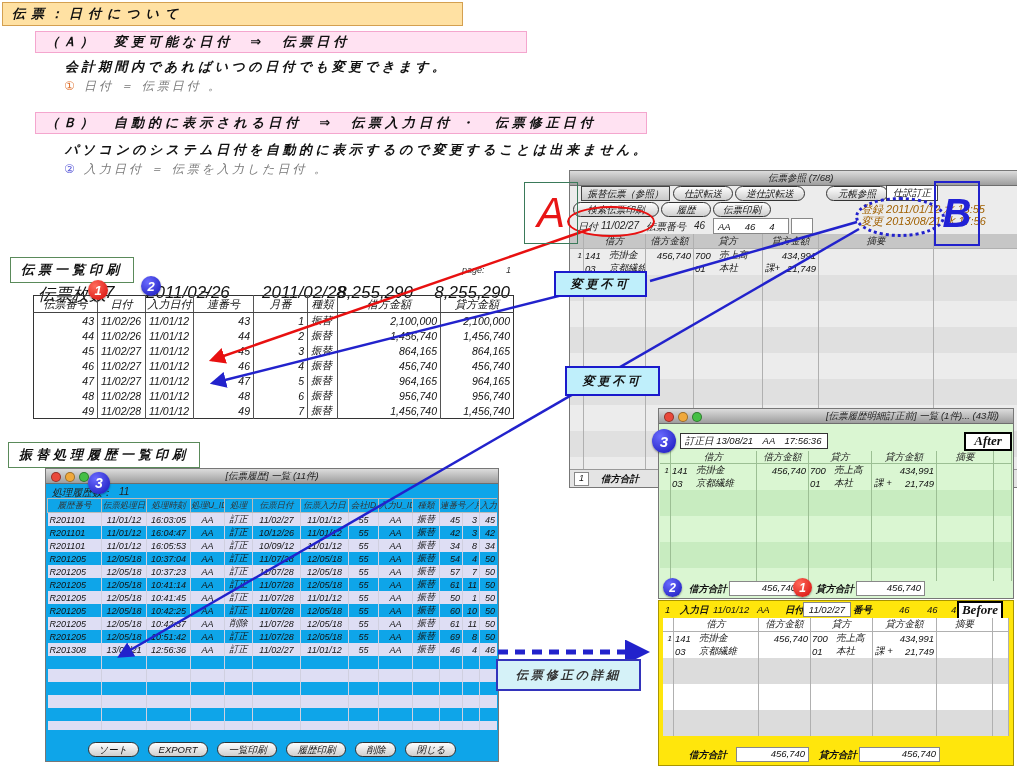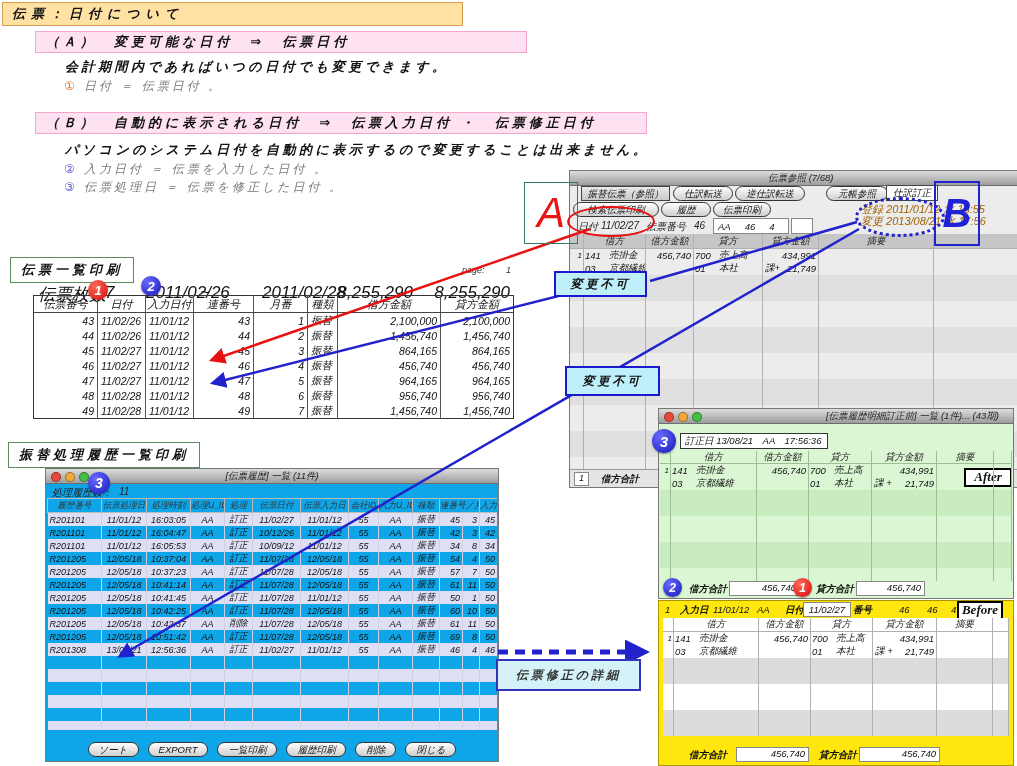--- a/index.html
+++ b/index.html
@@ -113,21 +113,20 @@
 <div id="stage">
 
   <div class="abs doc-title">伝票：日付について</div>
   <div class="abs sec-head sec-a">（Ａ）　変更可能な日付　⇒　伝票日付</div>
   <div class="abs sec-body" style="left:65px;top:58px;">会計期間内であればいつの日付でも変更できます。</div>
   <div class="abs sec-item" style="left:64px;top:78px;"><span class="num-a">①</span> <span>日付 ＝ 伝票日付 。</span></div>
 
   <div class="abs sec-head sec-b">（Ｂ）　自動的に表示される日付　⇒　伝票入力日付 ・　伝票修正日付</div>
   <div class="abs sec-body" style="left:65px;top:141px;">パソコンのシステム日付を自動的に表示するので変更することは出来ません。</div>
   <div class="abs sec-item" style="left:64px;top:161px;"><span class="num-b">②</span> <span>入力日付 ＝ 伝票を入力した日付 。</span></div>
-  <div class="abs sec-item" style="left:64px;top:179px;"><span class="num-b">③</span> <span>伝票処理日 ＝ 伝票を修正した日付 。</span></div>
 
   <div class="abs green-label" style="left:10px;top:257px;">伝票一覧印刷</div>
   <span class="abs tiny" style="left:462px;top:265px;">page:</span>
   <span class="abs tiny" style="left:506px;top:265px;">1</span>
 
   <span class="abs sum-item" style="left:38px;top:283px;">伝票枚数</span>
   <span class="abs sum-item" style="left:105px;top:283px;">7</span>
   <span class="abs sum-item" style="left:146px;top:283px;">2011/02/26</span>
   <span class="abs sum-item" style="left:200px;top:283px;">~</span>
   <span class="abs sum-item" style="left:262px;top:283px;">2011/02/28</span>
@@ -765,21 +764,21 @@
   <div class="abs" id="after-win">
     <div class="titlebar">
       <div class="lights">
         <span class="light l-red"></span>
         <span class="light l-yel"></span>
         <span class="light l-grn"></span>
       </div>
       <span style="position:absolute;right:14px;">[伝票履歴明細訂正前] 一覧 (1件)... (43期)</span>
     </div>
     <div id="after-edit">訂正日 13/08/21　AA　17:56:36</div>
-    <div class="badge" style="left:305px;top:23px;width:44px;height:15px;margin-top:36px;">After</div>
+    <div class="badge" style="left:305px;top:23px;width:44px;height:15px;">After</div>
     <div class="ledger" id="after-ledger" style="left:1px;top:42px;width:352px;">
         <div class="lrow lhead" style="height: 12px; border-bottom: 1px solid rgb(156, 191, 148);">
           <div class="lcell" style="width: 11px; flex: 0 0 auto; border-right-color: rgb(156, 191, 148);"></div>
           <div class="lcell" style="width: 86px; flex: 0 0 auto; border-right-color: rgb(156, 191, 148);">借方</div>
           <div class="lcell" style="width: 52px; flex: 0 0 auto; border-right-color: rgb(156, 191, 148);">借方金額</div>
           <div class="lcell" style="width: 63px; flex: 0 0 auto; border-right-color: rgb(156, 191, 148);">貸方</div>
           <div class="lcell" style="width: 65px; flex: 0 0 auto; border-right-color: rgb(156, 191, 148);">貸方金額</div>
           <div class="lcell" style="width: 57px; flex: 0 0 auto; border-right-color: rgb(156, 191, 148);">摘要</div>
           <div class="lcell" style="width: 18px; flex: 0 0 auto; border-right-color: rgb(156, 191, 148);"></div>
         </div>

